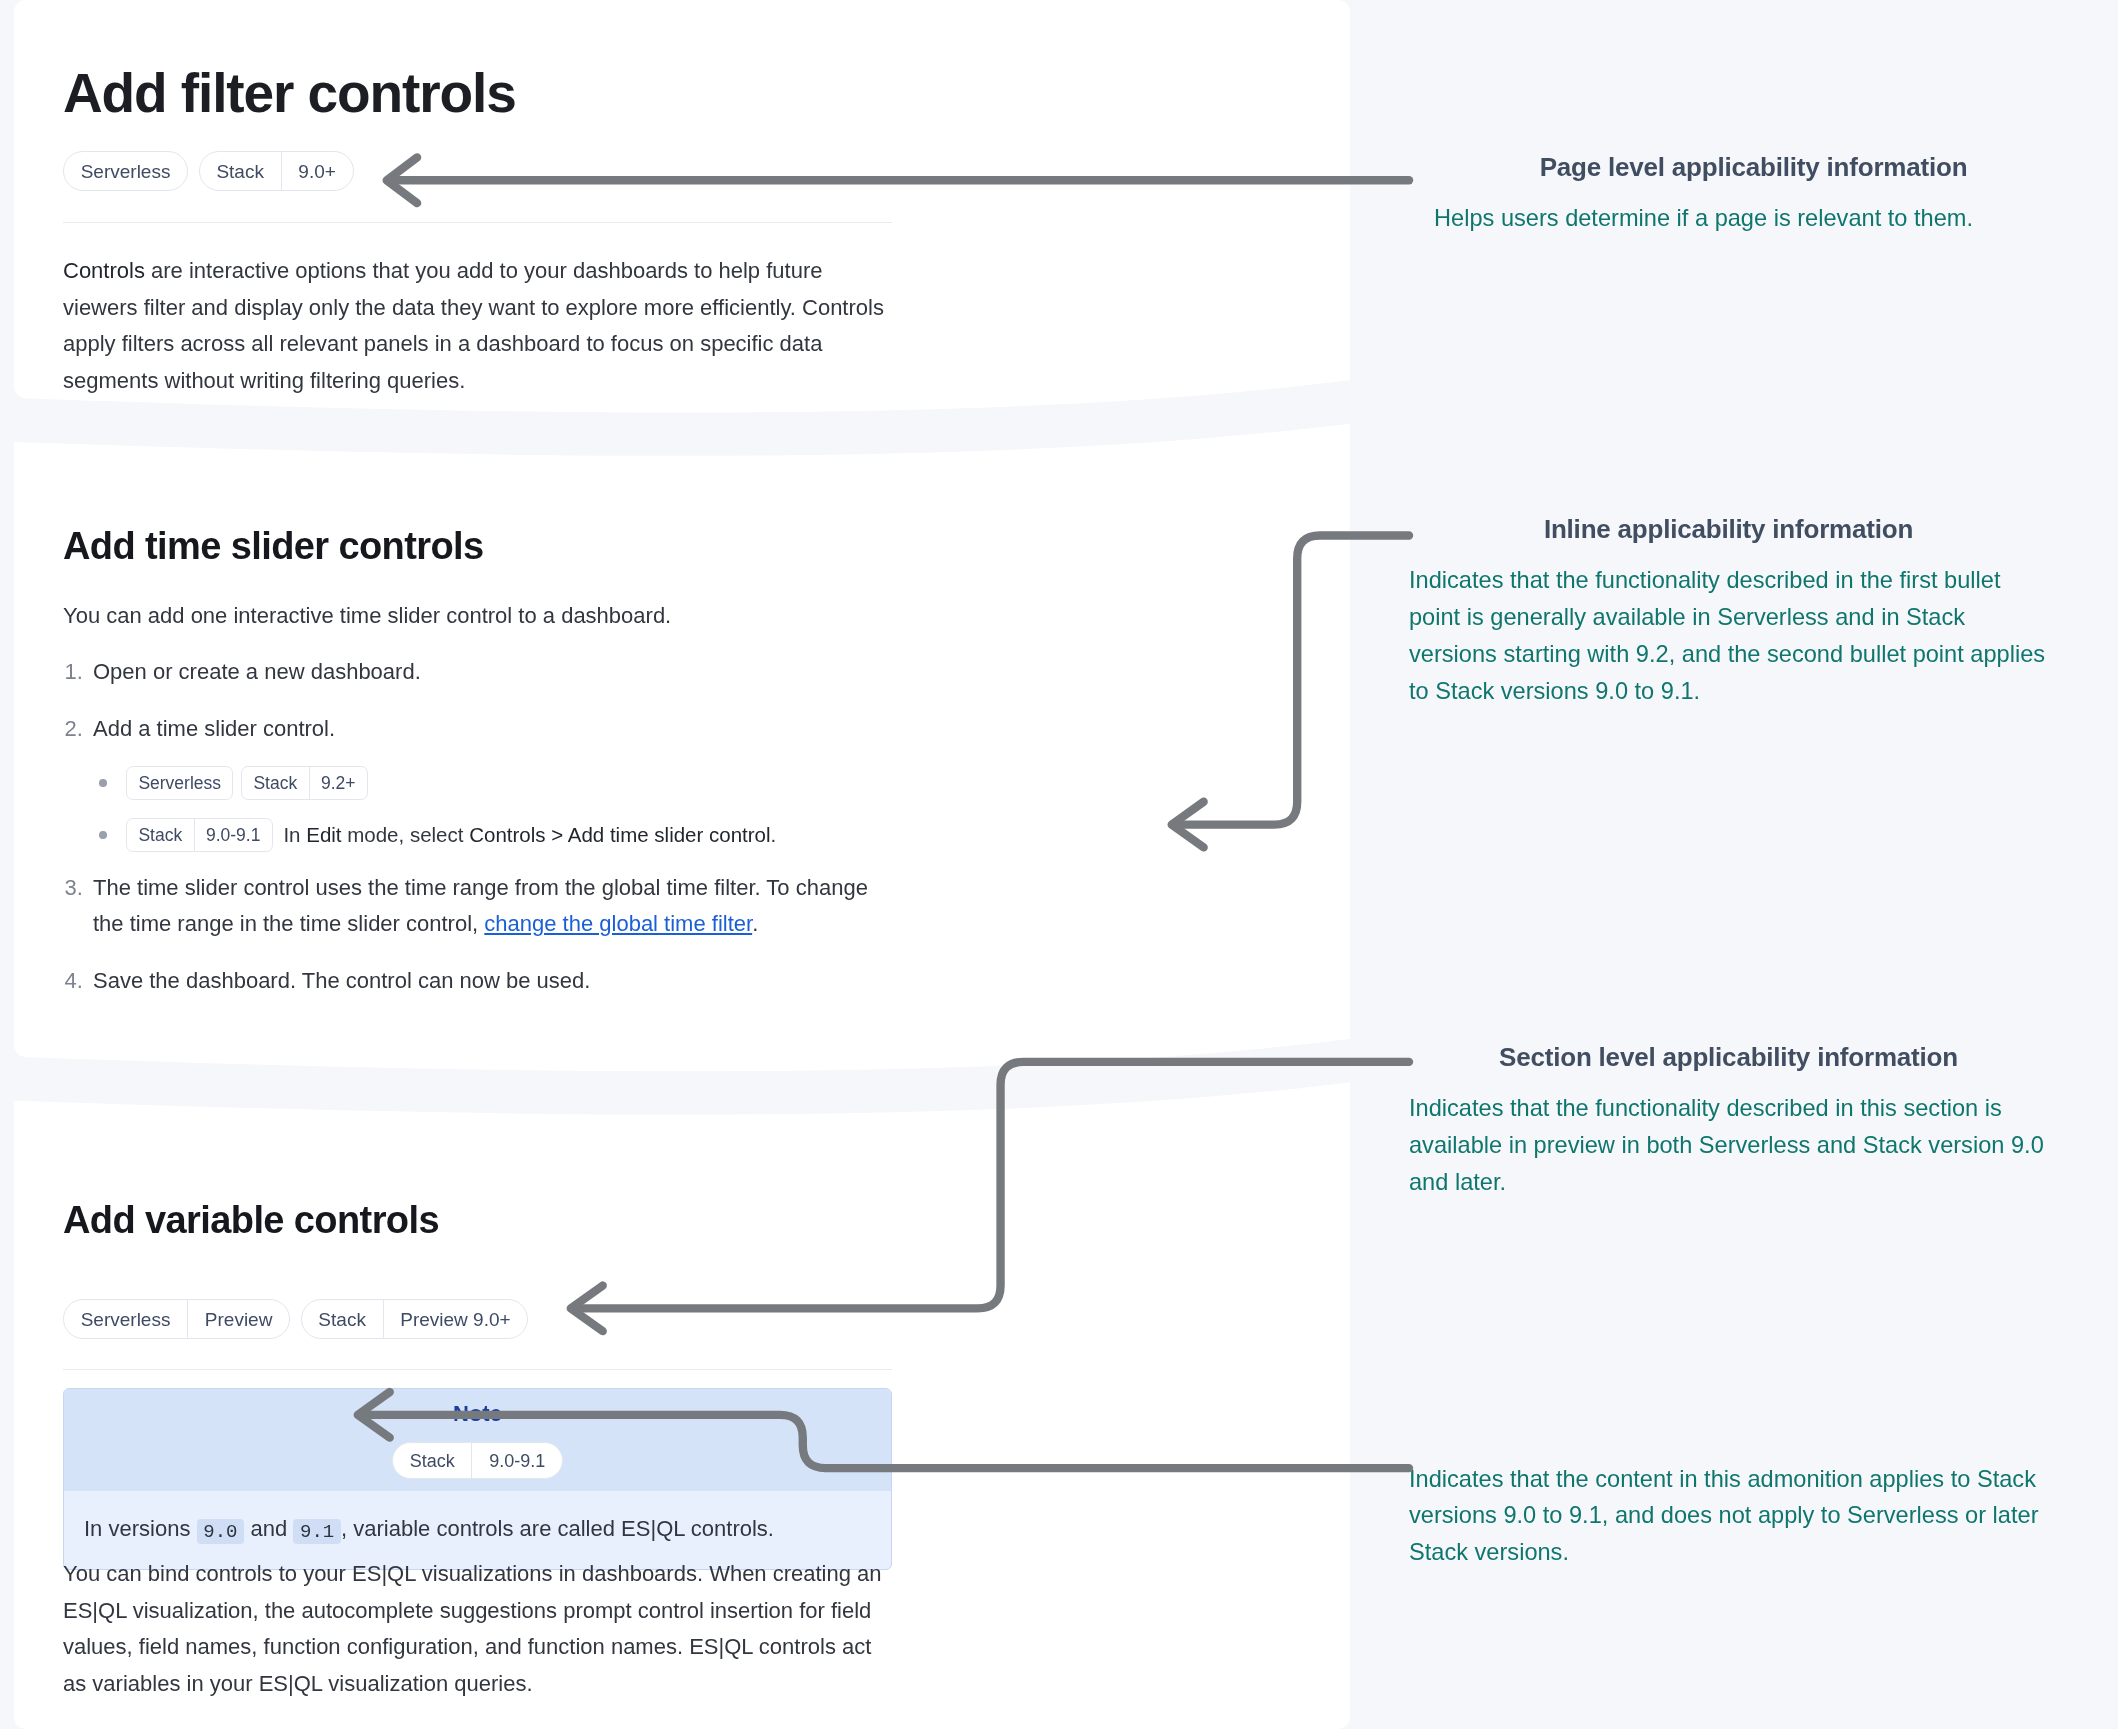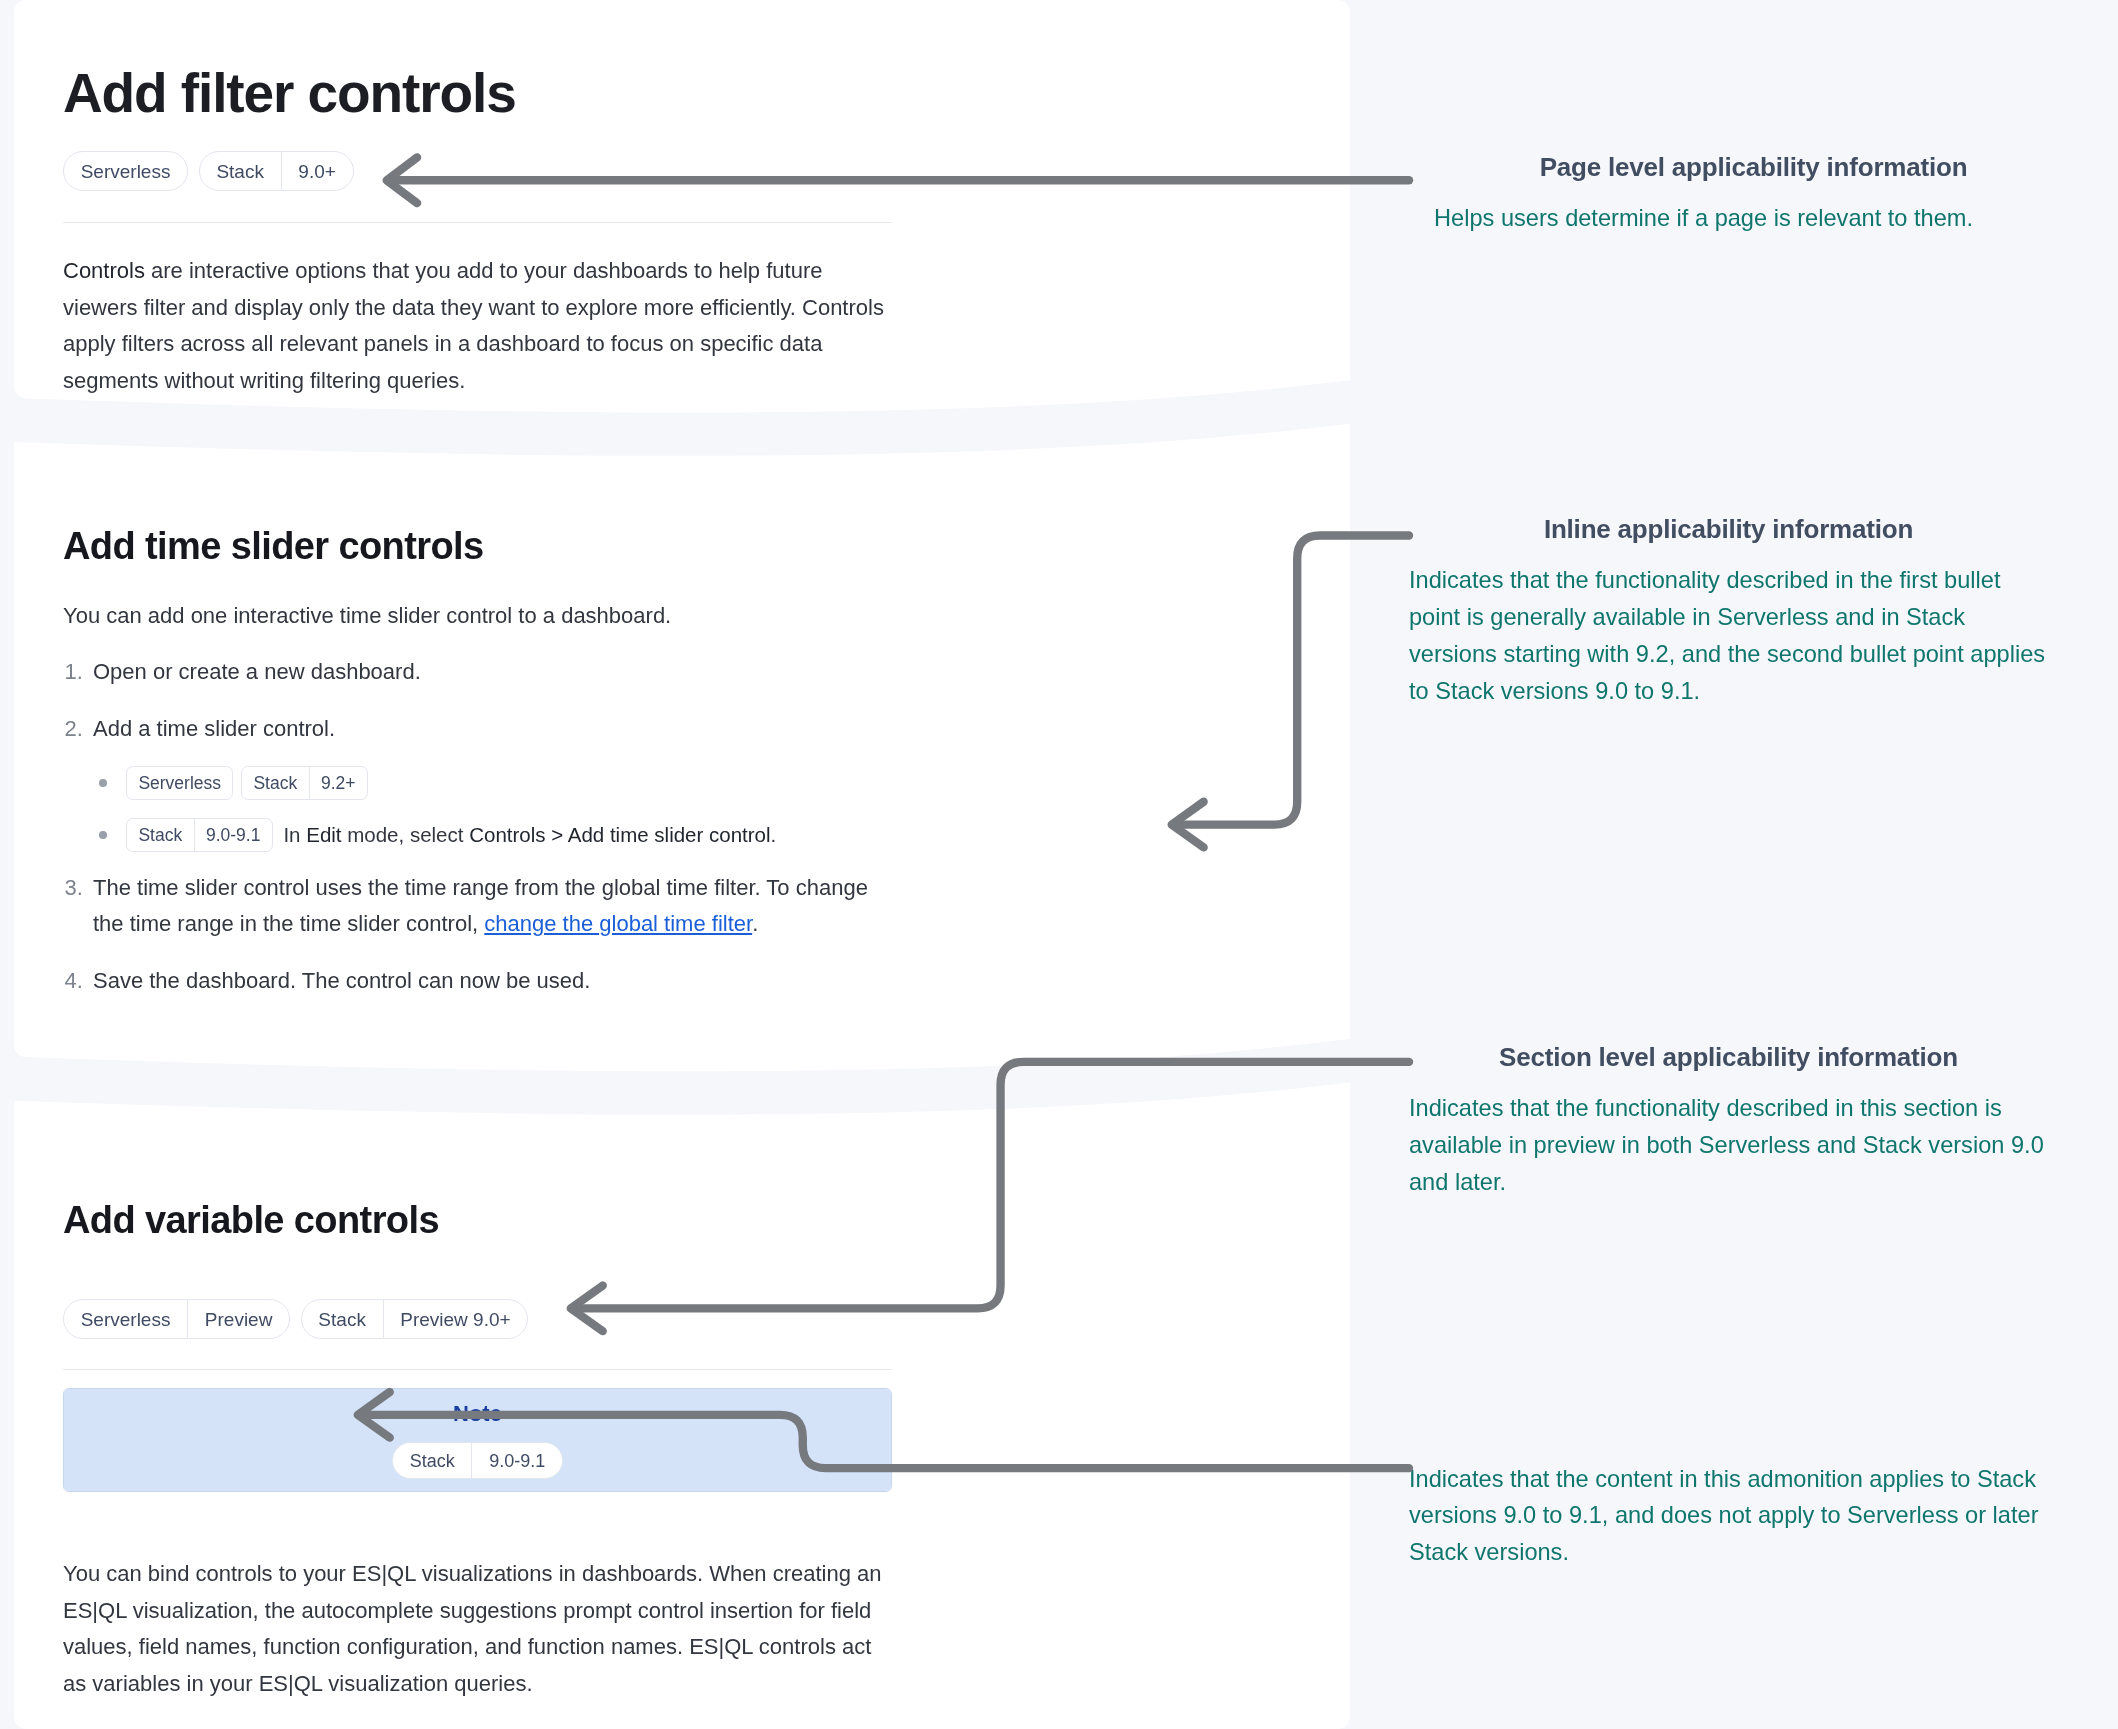--- a/index.html
+++ b/index.html
@@ -220,20 +220,21 @@
       <hr class="rule" style="top:1369px;">
 
       <div class="note" style="top:1388px;">
         <div class="note-head">
           <span class="note-label">Note</span>
           <span class="badge" style="height:37px;">
             <span class="seg" style="font-size:18px;">Stack</span>
             <span class="seg" style="font-size:18px;">9.0-9.1</span>
           </span>
         </div>
+        <div class="note-body"><span>In versions </span><code class="inline">9.0</code><span> and </span><code class="inline">9.1</code><span>, variable controls are called ES|QL controls.</span></div>
       </div>
 
       <p class="body" style="position:absolute; left:49px; top:1556px; width:833px;">You can bind controls to your ES|QL visualizations in dashboards. When creating an ES|QL visualization, the autocomplete suggestions prompt control insertion for field values, field names, function configuration, and function names. ES|QL controls act as variables in your ES|QL visualization queries.</p>
 
     </div>
   </div>
 
   <div class="anno" style="left:1434px; top:151px;">
     <h3>Page level applicability information</h3>
     <p>Helps users determine if a page is relevant to them.</p>

